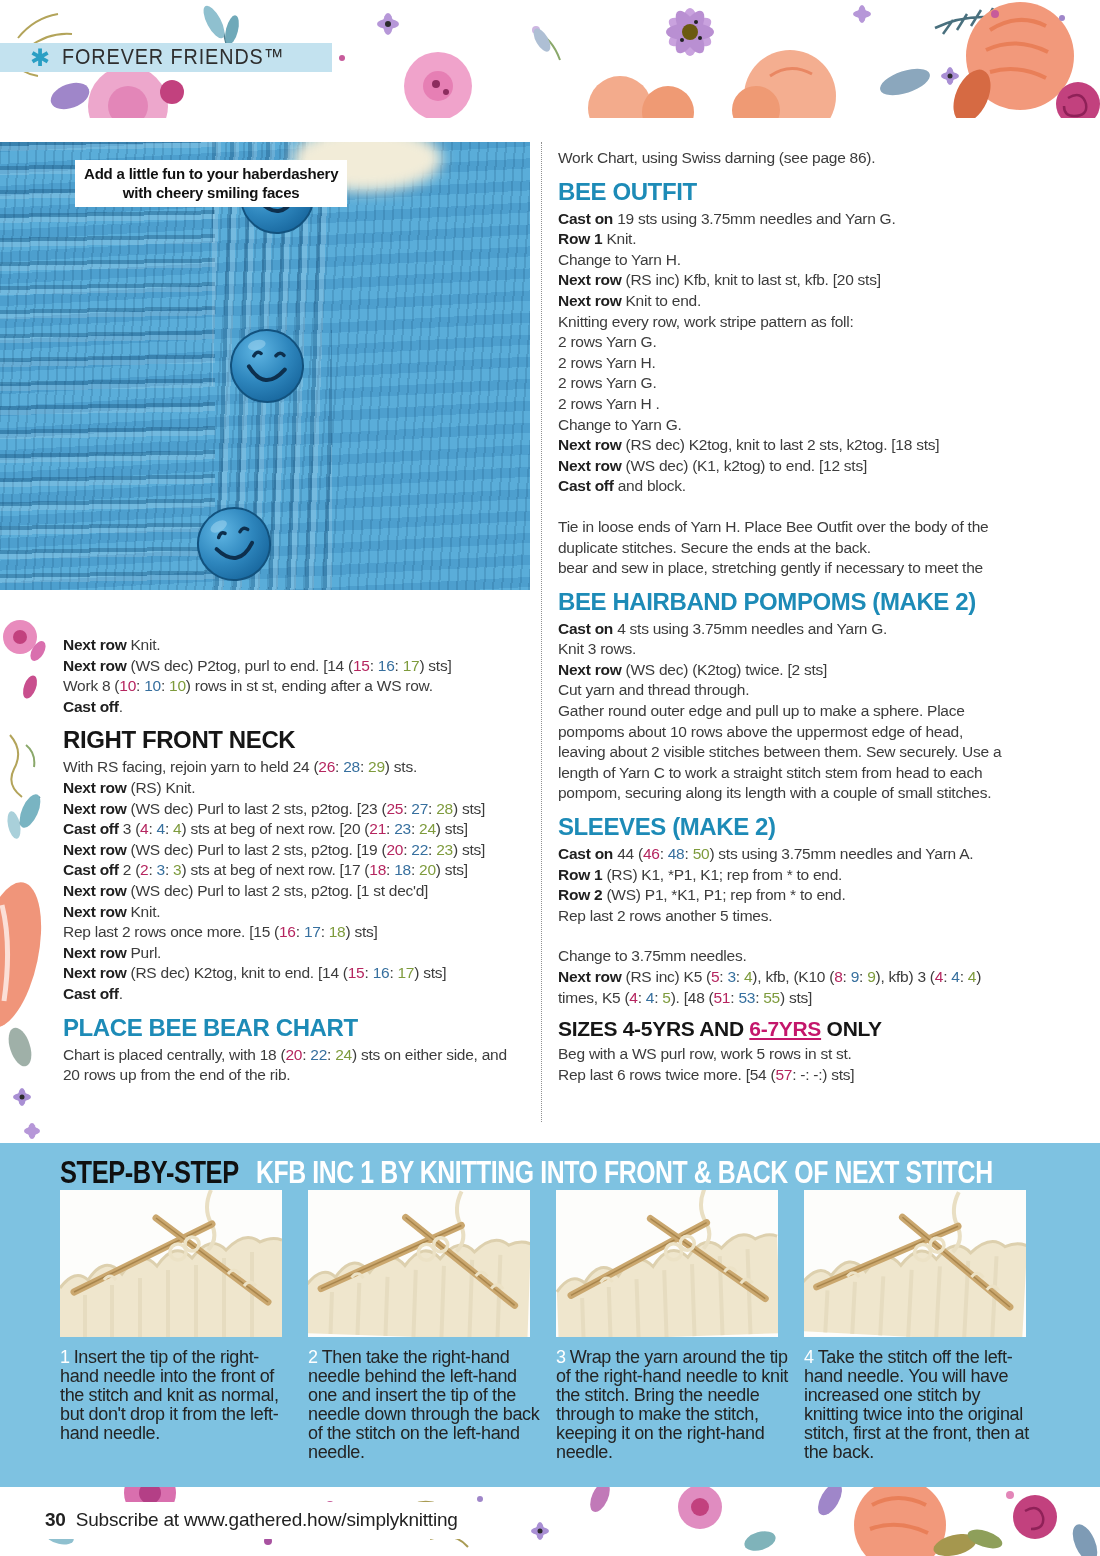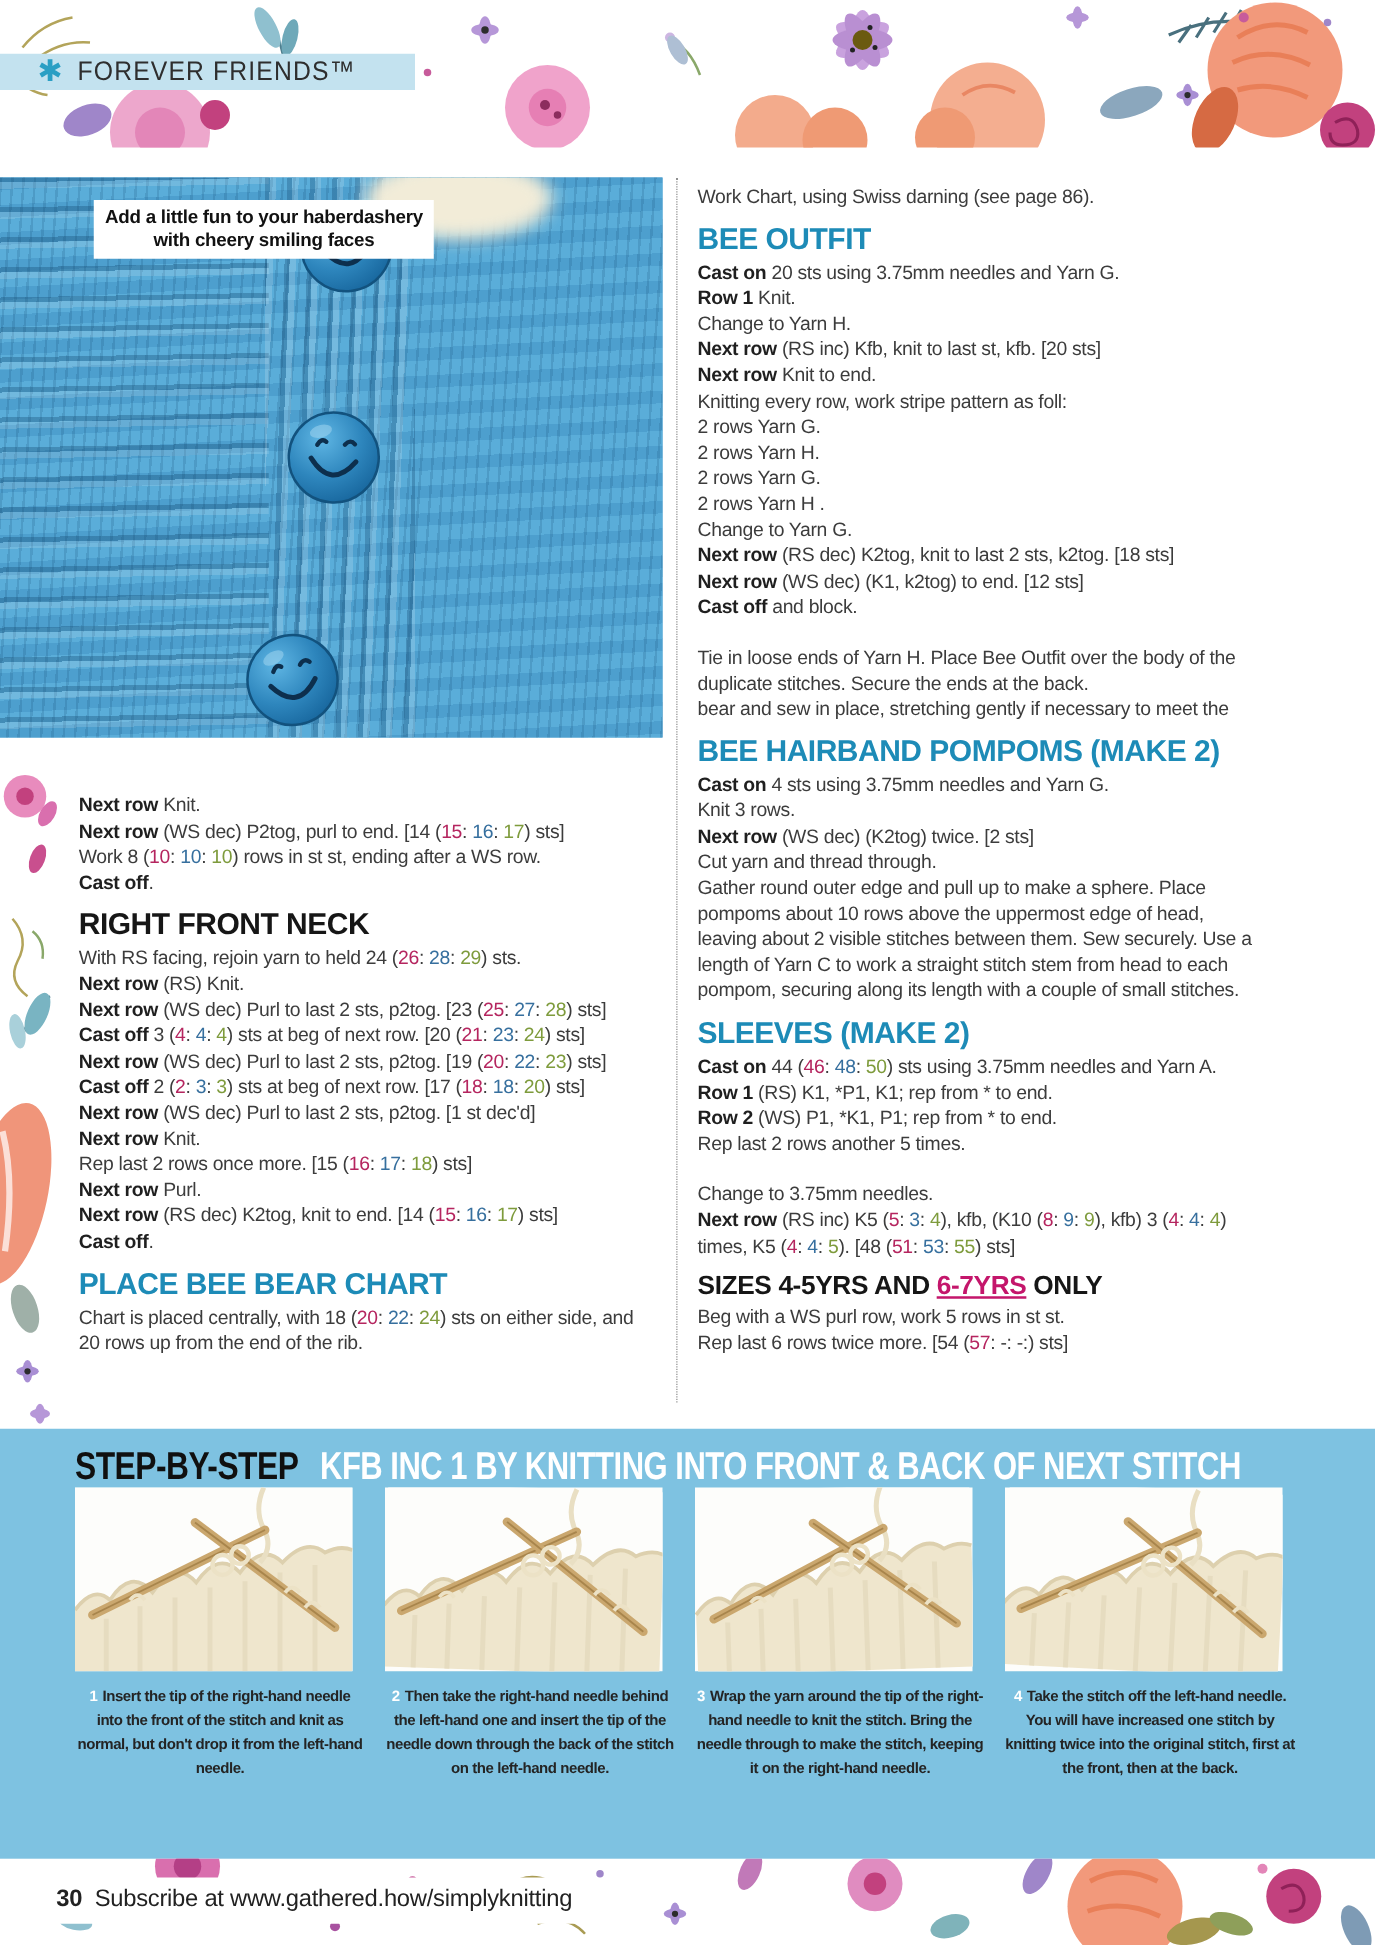--- a/index.html
+++ b/index.html
@@ -47,22 +47,22 @@
   .block-gap{height:20px;}
 
   
   .steps-band{left:0;top:1143px;width:1100px;height:344px;background:var(--step_band);}
   .steps-title{position:absolute;left:60px;top:12px;white-space:nowrap;}
   .steps-title .black-part{display:inline-block;font-weight:bold;font-size:31px;color:#101010;
     transform:scaleX(.82);transform-origin:left center;letter-spacing:-.5px;}
   .steps-title .white-part{display:inline-block;font-weight:bold;font-size:31px;color:#fff;
     transform:scaleX(.80);transform-origin:left center;letter-spacing:-.5px;margin-left:-26px;}
   .step-photo{position:absolute;top:47px;width:222px;height:147px;background:#fdfdfb;}
-  .step-caption{position:absolute;top:205px;width:232px;font-weight:bold;font-size:12px;
-    line-height:19px;color:#242424;letter-spacing:-.35px;text-align:center;}
+  .step-caption{position:absolute;top:205px;width:232px;font-weight:normal;font-size:18px;
+    line-height:19px;color:#242424;letter-spacing:-.35px;}
   .step-num{color:#fff;margin-right:4px;}
 
   
   .footer-band{left:0;top:1487px;width:1100px;height:69px;}
   .footer-strip{left:35px;top:1502px;background:#fff;padding:7px 14px 8px 10px;
     font-size:19px;color:#222;white-space:nowrap;letter-spacing:-.2px;}
   .footer-strip b{margin-right:10px;}
   svg{display:block;}
 </style>
 </head>
@@ -269,21 +269,21 @@
     <div class="pline"><span class="seg-b">Next row </span><span>Purl.</span></div>
     <div class="pline"><span class="seg-b">Next row </span><span>(RS dec) K2tog, knit to end. [14 (</span><span class="c-p">15</span><span>: </span><span class="c-u">16</span><span>: </span><span class="c-g">17</span><span>) sts]</span></div>
     <div class="pline"><span class="seg-b">Cast off</span><span>.</span></div>
     <div class="h-teal"><span>PLACE BEE BEAR CHART</span></div>
     <div class="pline"><span>Chart is placed centrally, with 18 (</span><span class="c-p">20</span><span>: </span><span class="c-u">22</span><span>: </span><span class="c-g">24</span><span>) sts on either side, and</span></div>
     <div class="pline"><span>20 rows up from the end of the rib.</span></div>
   </div>
 <div class="abs right-col" id="right-col">
     <div class="pline"><span>Work Chart, using Swiss darning (see page 86).</span></div>
     <div class="h-teal"><span>BEE OUTFIT</span></div>
-    <div class="pline"><span class="seg-b">Cast on </span><span>20 sts using 3.75mm needles and Yarn G.</span></div>
+    <div class="pline"><span class="seg-b">Cast on </span><span>19 sts using 3.75mm needles and Yarn G.</span></div>
     <div class="pline"><span class="seg-b">Row 1 </span><span>Knit.</span></div>
     <div class="pline"><span>Change to Yarn H.</span></div>
     <div class="pline"><span class="seg-b">Next row </span><span>(RS inc) Kfb, knit to last st, kfb. [20 sts]</span></div>
     <div class="pline"><span class="seg-b">Next row </span><span>Knit to end.</span></div>
     <div class="pline"><span>Knitting every row, work stripe pattern as foll:</span></div>
     <div class="pline"><span>2 rows Yarn G.</span></div>
     <div class="pline"><span>2 rows Yarn H.</span></div>
     <div class="pline"><span>2 rows Yarn G.</span></div>
     <div class="pline"><span>2 rows Yarn H .</span></div>
     <div class="pline"><span>Change to Yarn G.</span></div>

